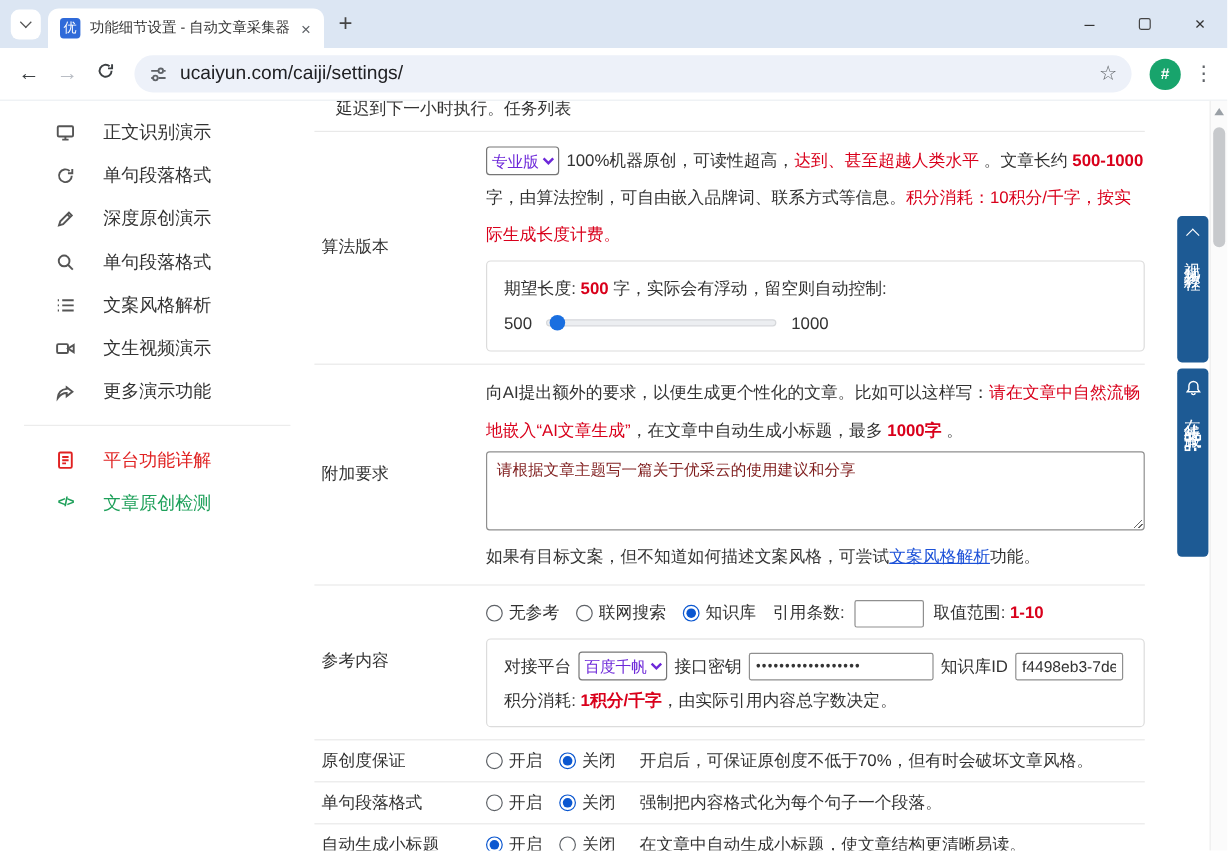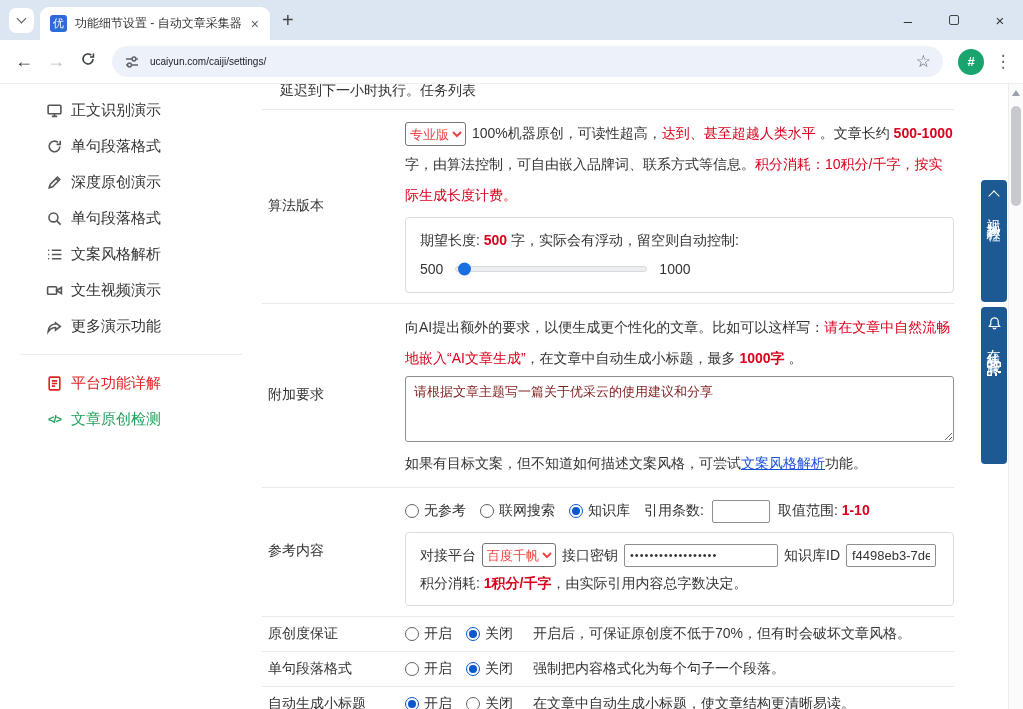--- a/index.html
+++ b/index.html
@@ -27,51 +27,51 @@
   .win-controls > span { width:46px; text-align:center; font-size:15px; color:#333; height:100%;
     display:flex; align-items:center; justify-content:center; cursor:pointer; }
   .max-glyph { width:10px; height:10px; border:1.2px solid #444; border-radius:2px; display:inline-block; }
 
   .toolbar { height:44px; background:#fff; display:flex; align-items:center; padding:0 8px;
     border-bottom:1px solid #eceff3; }
   .nav-btn { width:32px; text-align:center; font-size:18px; color:#3c4043; cursor:pointer; }
   .nav-btn.fwd { color:#b9bdc4; }
   .url-pill { flex:1; height:31px; background:#edf1f9; border-radius:16px; display:flex; align-items:center;
     padding:0 12px; margin:0 8px; }
-  .url-text { margin-left:10px; font-size:10px; color:#202124; flex:1; white-space:nowrap; overflow:hidden; }
+  .url-text { margin-left:10px; font-size:16px; color:#202124; flex:1; white-space:nowrap; overflow:hidden; }
   .star { color:#5f6368; font-size:17px; cursor:pointer; }
   .avatar { width:26px; height:26px; border-radius:50%; background:#18a46c; color:#fff; font-weight:bold;
     font-size:13px; display:flex; align-items:center; justify-content:center; margin:0 7px; cursor:pointer; }
   .menu-dots { font-size:17px; color:#5f6368; width:24px; text-align:center; cursor:pointer; }
 
   
   .content { display:flex; height:625px; }
   .sidebar { width:262px; padding-top:8px; flex:0 0 auto; }
-  .side-item { display:flex; align-items:center; height:36px; padding-left:46px; gap:8px;
+  .side-item { display:flex; align-items:center; height:36px; padding-left:46px; gap:23px;
     font-size:15px; color:#333; cursor:pointer; white-space:nowrap; }
   .side-item .ic { width:17px; height:17px; display:flex; align-items:center; justify-content:center; flex:0 0 auto; }
   .side-item svg { stroke:#555; fill:none; stroke-width:1.5; }
   .side-divider { height:1px; background:#ececec; margin:10px 20px; }
   .side-item.red { color:#e02222; } .side-item.red svg { stroke:#e02222; }
   .side-item.green { color:#1ea05a; }
   .code-ic { font-size:11px; font-weight:bold; color:#1ea05a; letter-spacing:-1px; }
 
   .main { flex:1; min-width:0; padding-right:69px; font-size:14px; color:#333; }
   .notice { height:26px; overflow:hidden; border-bottom:1px solid #e9e9e9; padding-left:18px; }
   .notice-inner { margin-top:-7px; line-height:26px; font-size:14px; }
   a.link, .seg-link { color:var(--link); text-decoration:underline; cursor:pointer; }
   .seg-red { color:var(--red); }
   .seg-redb { color:var(--red); font-weight:bold; }
 
   .frow { display:flex; border-bottom:1px solid #e9e9e9; padding:8px 0 10px; }
   .flabel { width:143px; padding-left:6px; align-self:center; flex:0 0 auto; }
   .fcontent { flex:1; min-width:0; }
   .para { line-height:31px; }
   .inline-select, .box-select { height:24px; font-size:13px; border:1px solid #767676; border-radius:3px;
-    background:#fff; color:#ef4444; vertical-align:middle; }
+    background:#fff; color:#6d28d9; vertical-align:middle; }
   .inline-select { margin-right:6px; }
   .sub-box { border:1px solid #dcdcdc; border-radius:4px; padding:8px 14px; margin-top:6px; }
   .box-line { line-height:28px; display:flex; align-items:center; flex-wrap:nowrap; gap:6px; white-space:nowrap; }
   .box-line.textline { display:block; }
   .slider-row { display:flex; align-items:center; gap:12px; height:30px; }
   .slider-track { width:192px; height:6px; background:#eceef1; border:1px solid #d6d8db; border-radius:3px;
     position:relative; cursor:pointer; }
   .slider-handle { width:13px; height:13px; border-radius:50%; background:#1a6fe0; position:absolute;
     left:2px; top:50%; transform:translateY(-50%); cursor:grab; }
 

